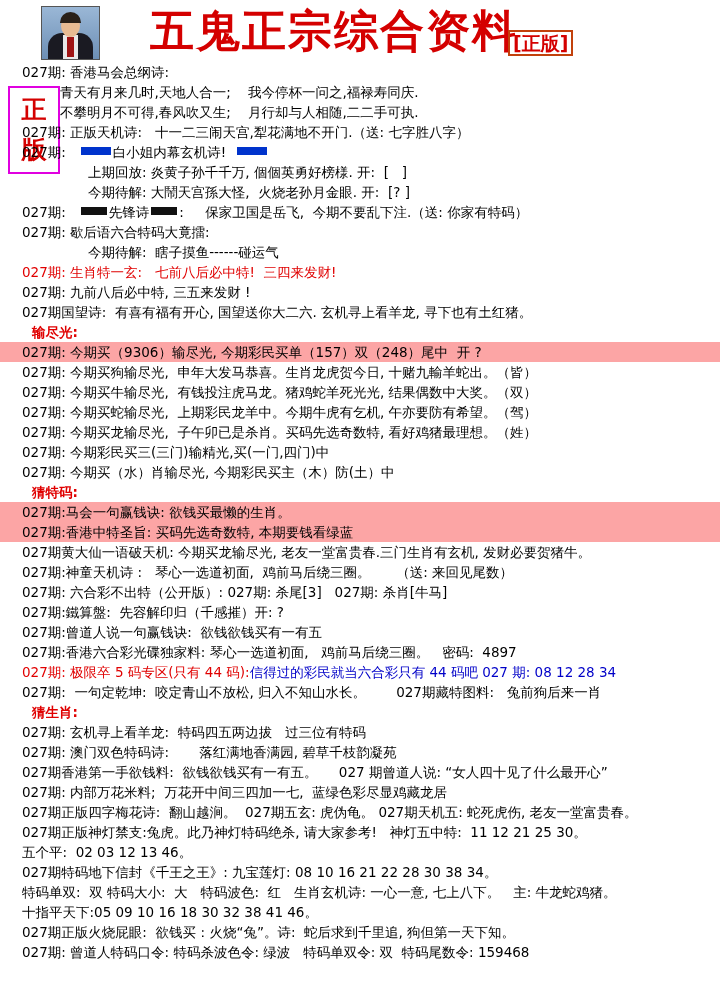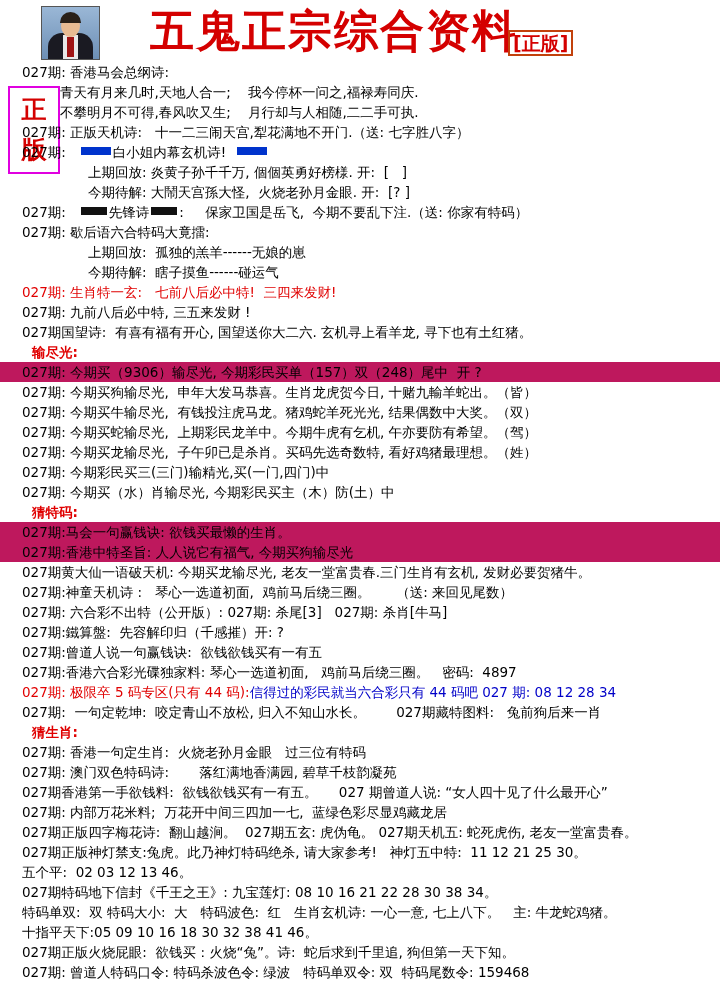--- a/index.html
+++ b/index.html
@@ -47,21 +47,21 @@
   
   .lines{position:relative;padding:0 0 6px 0;}
   .ln{
     position:relative;font-size:13.5px;line-height:20px;white-space:pre;
     padding-left:22px;
   }
   .ln.red{color:#e00000;}
   .indent1{padding-left:60px;}
   .indent2{padding-left:88px;}
   .sect{font-size:13.5px;line-height:20px;padding-left:32px;color:#e00000;font-weight:bold;}
-  .hl{background:#be185d;}
+  .hl{background:#fca5a5;}
   .bar{display:inline-block;width:30px;height:8px;background:#0033cc;vertical-align:2px;margin:0 2px;}
   .bar2{display:inline-block;width:26px;height:8px;background:#111;vertical-align:2px;margin:0 2px;}
 </style>
 </head>
 <body>
 
 <div class="page">
 
   <div class="header">
     <div class="portrait">
@@ -84,46 +84,45 @@
   <div class="lines" id="lines">
       <div class="ln">027期: 香港马会总纲诗:</div>
       <div class="ln indent1">青天有月来几时,天地人合一;    我今停杯一问之,福禄寿同庆.</div>
       <div class="ln indent1">不攀明月不可得,春风吹又生;    月行却与人相随,二二手可执.</div>
       <div class="ln">027期: 正版天机诗:   十一二三闹天宫,犁花满地不开门.（送: 七字胜八字）</div>
       <div class="ln">027期:   <span class="bar"></span>白小姐内幕玄机诗!  <span class="bar"></span></div>
       <div class="ln indent2">上期回放: 炎黄子孙千千万, 個個英勇好榜様. 开:  [   ]</div>
       <div class="ln indent2">今期待解: 大鬧天宫孫大怪,  火烧老孙月金眼. 开:  [? ]</div>
       <div class="ln">027期:   <span class="bar2"></span>先锋诗<span class="bar2"></span>:     保家卫国是岳飞,  今期不要乱下注.（送: 你家有特码）</div>
       <div class="ln">027期: 歇后语六合特码大竟擂:</div>
-      <div class="ln indent2">上期回放:  孤独的羔羊------无娘的崽</div>
       <div class="ln indent2">今期待解:  瞎子摸鱼------碰运气</div>
       <div class="ln red">027期: 生肖特一玄:   七前八后必中特!  三四来发财!</div>
       <div class="ln">027期: 九前八后必中特, 三五来发财 !</div>
       <div class="ln">027期国望诗:  有喜有福有开心, 国望送你大二六. 玄机寻上看羊龙, 寻下也有土红猪。</div>
       <div class="sect red">输尽光:</div>
       <div class="ln hl">027期: 今期买（9306）输尽光, 今期彩民买单（157）双（248）尾中  开 ?</div>
       <div class="ln">027期: 今期买狗输尽光,  申年大发马恭喜。生肖龙虎贺今日, 十赌九輸羊蛇出。（皆）</div>
       <div class="ln">027期: 今期买牛输尽光,  有钱投注虎马龙。猪鸡蛇羊死光光, 结果偶数中大奖。（双）</div>
       <div class="ln">027期: 今期买蛇输尽光,  上期彩民龙羊中。今期牛虎有乞机, 午亦要防有希望。（驾）</div>
       <div class="ln">027期: 今期买龙输尽光,  子午卯已是杀肖。买码先选奇数特, 看好鸡猪最理想。（姓）</div>
       <div class="ln">027期: 今期彩民买三(三门)输精光,买(一门,四门)中</div>
       <div class="ln">027期: 今期买（水）肖输尽光, 今期彩民买主（木）防(土）中</div>
       <div class="sect red">猜特码:</div>
       <div class="ln hl">027期:马会一句赢钱诀: 欲钱买最懒的生肖。</div>
-      <div class="ln hl">027期:香港中特圣旨: 人人说它有福气, 今期买狗输尽光</div>
+      <div class="ln hl">027期:香港中特圣旨: 买码先选奇数特, 本期要钱看绿蓝</div>
       <div class="ln">027期黄大仙一语破天机: 今期买龙输尽光, 老友一堂富贵春.三门生肖有玄机, 发财必要贺猪牛。</div>
       <div class="ln">027期:神童天机诗 :   琴心一选道初面,  鸡前马后绕三圈。      （送: 来回见尾数）</div>
       <div class="ln">027期: 六合彩不出特（公开版）: 027期: 杀尾[3]   027期: 杀肖[牛马]</div>
       <div class="ln">027期:鐵算盤:  先容解印归（千感摧）开: ?</div>
       <div class="ln">027期:曾道人说一句赢钱诀:  欲钱欲钱买有一有五</div>
       <div class="ln">027期:香港六合彩光碟独家料: 琴心一选道初面,   鸡前马后绕三圈。   密码:  4897</div>
       <div class="ln red"><span style="color:#e00000">027期: 极限卒 5 码专区(只有 44 码):</span><span style="color:#0000c8">信得过的彩民就当六合彩只有 44 码吧 027 期: 08 12 28 34</span></div>
       <div class="ln">027期:  一句定乾坤:  咬定青山不放松, 归入不知山水长。       027期藏特图料:   兔前狗后来一肖</div>
       <div class="sect red">猜生肖:</div>
-      <div class="ln">027期: 香港一句定生肖:  火烧老孙月金眼   过三位有特码</div>
+      <div class="ln">027期: 玄机寻上看羊龙:  特码四五两边拔   过三位有特码</div>
       <div class="ln">027期: 澳门双色特码诗:       落红满地香满园, 碧草千枝韵凝苑</div>
       <div class="ln">027期香港第一手欲钱料:  欲钱欲钱买有一有五。     027 期曾道人说: “女人四十见了什么最开心”</div>
       <div class="ln">027期: 内部万花米料;  万花开中间三四加一七,  蓝绿色彩尽显鸡藏龙居</div>
       <div class="ln">027期正版四字梅花诗:  翻山越涧。  027期五玄: 虎伪龟。 027期天机五: 蛇死虎伤, 老友一堂富贵春。</div>
       <div class="ln">027期正版神灯禁支:兔虎。此乃神灯特码绝杀, 请大家参考!   神灯五中特:  11 12 21 25 30。</div>
       <div class="ln">五个平:  02 03 12 13 46。</div>
       <div class="ln">027期特码地下信封《千王之王》: 九宝莲灯: 08 10 16 21 22 28 30 38 34。</div>
       <div class="ln">特码单双:  双 特码大小:  大   特码波色:  红   生肖玄机诗: 一心一意, 七上八下。   主: 牛龙蛇鸡猪。</div>
       <div class="ln">十指平天下:05 09 10 16 18 30 32 38 41 46。</div>
       <div class="ln">027期正版火烧屁眼:  欲钱买：火烧“兔”。诗:  蛇后求到千里追, 狗但第一天下知。</div>

